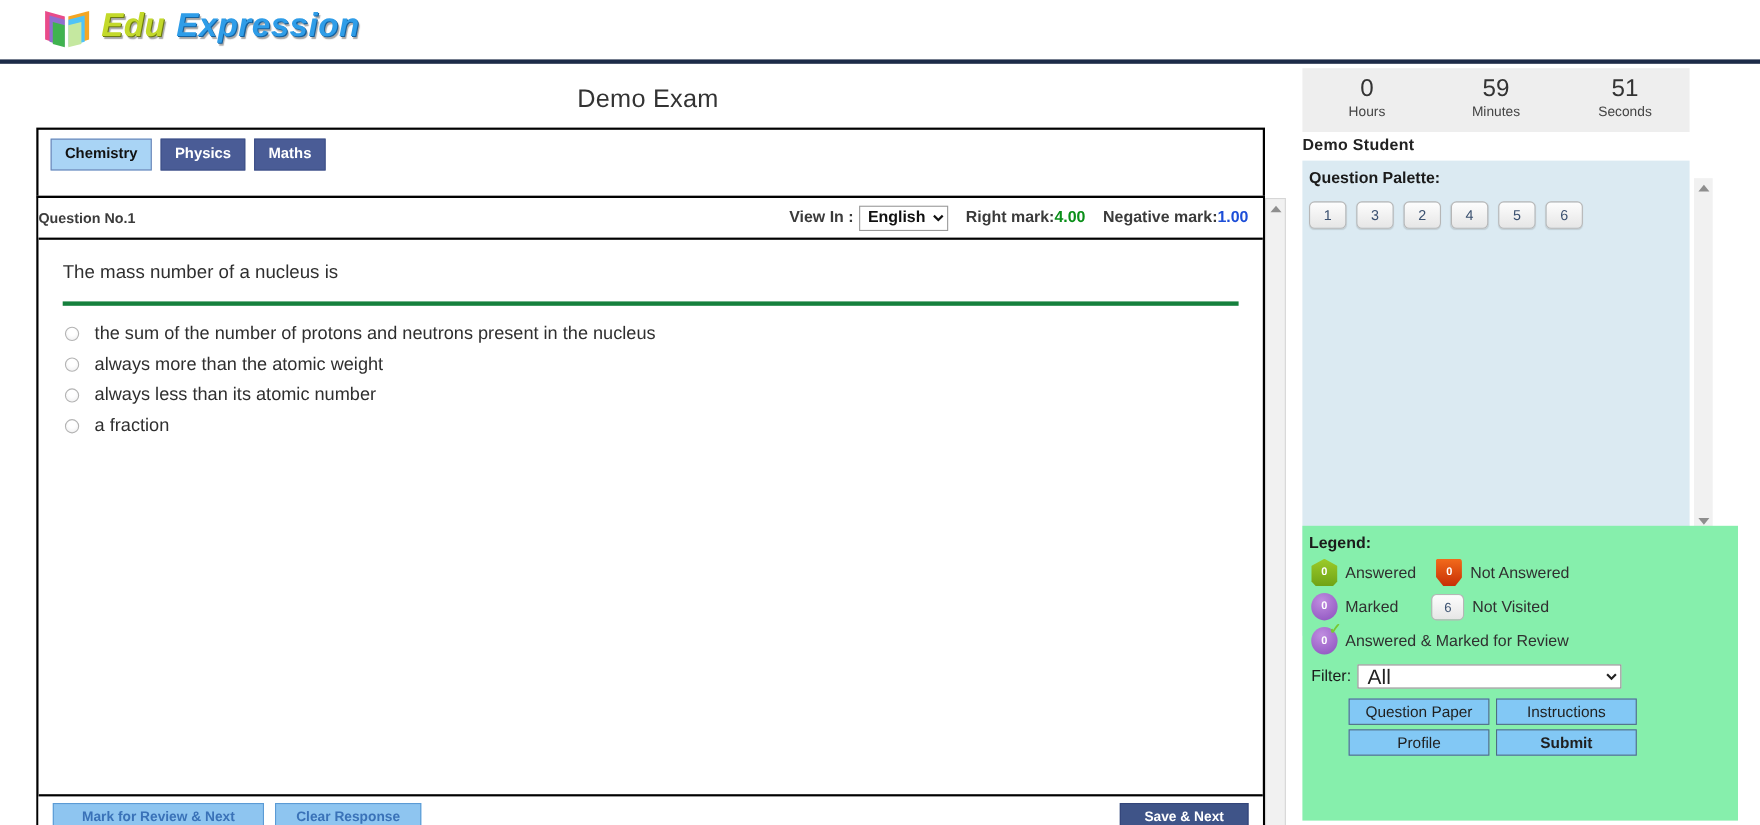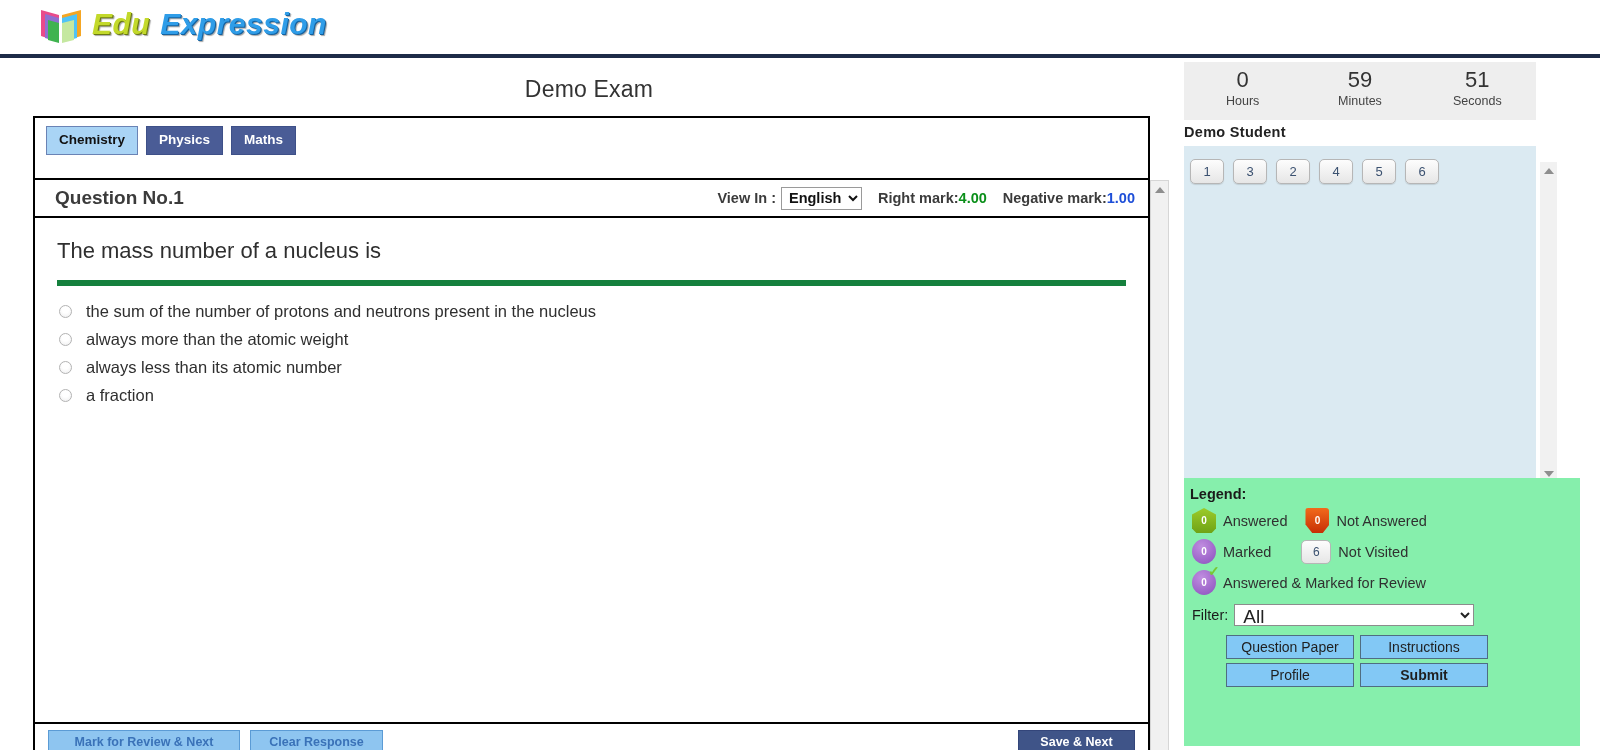--- a/index.html
+++ b/index.html
@@ -101,24 +101,24 @@
   }
   #q-meta {
     position: relative;
     height: 38px;
     border-bottom: 2px solid #000000;
     background: #ffffff;
     display: flex;
     align-items: center;
   }
   #q-number {
-    font-size: 19px;
+    font-size: 13px;
     font-weight: bold;
     color: #3b3b3b;
-    margin-left: 20px;
+    margin-left: 0;
   }
   #q-meta-right {
     margin-left: auto;
     margin-right: 13px;
     display: flex;
     align-items: center;
     gap: 16px;
     font-size: 14.5px;
     font-weight: bold;
     color: #3b3b3b;
@@ -136,24 +136,24 @@
   }
   .mark-green { color: #0a8f19; }
   .mark-red { color: #1d4ed8; }
 
   
   #q-body {
     position: relative;
     height: 506px;
   }
   #q-text {
-    font-size: 22px;
+    font-size: 17px;
     color: #2f2f2f;
     padding: 20px 24px 16px 22px;
-    border-bottom: 6px solid #15803d;
+    border-bottom: 4px solid #15803d;
     margin: 0 22px 0 22px;
     padding-left: 0;
     margin-left: 22px;
   }
   #options { padding: 16px 0 0 24px; }
   .option-row {
     display: flex;
     align-items: center;
     margin-bottom: 9px;
   }
@@ -511,20 +511,21 @@
       </div>
       <div class="timer-cell">
         <div class="timer-num">51</div>
         <div class="timer-lbl">Seconds</div>
       </div>
     </div>
 
     <div id="student-name">Demo Student</div>
 
     <div id="palette-box">
+      <div id="palette-title">Question Palette:</div>
       <div id="palette-grid">
         <div class="pal-btn">1</div>
         <div class="pal-btn">3</div>
         <div class="pal-btn">2</div>
         <div class="pal-btn">4</div>
         <div class="pal-btn">5</div>
         <div class="pal-btn">6</div>
       </div>
     </div>
 

